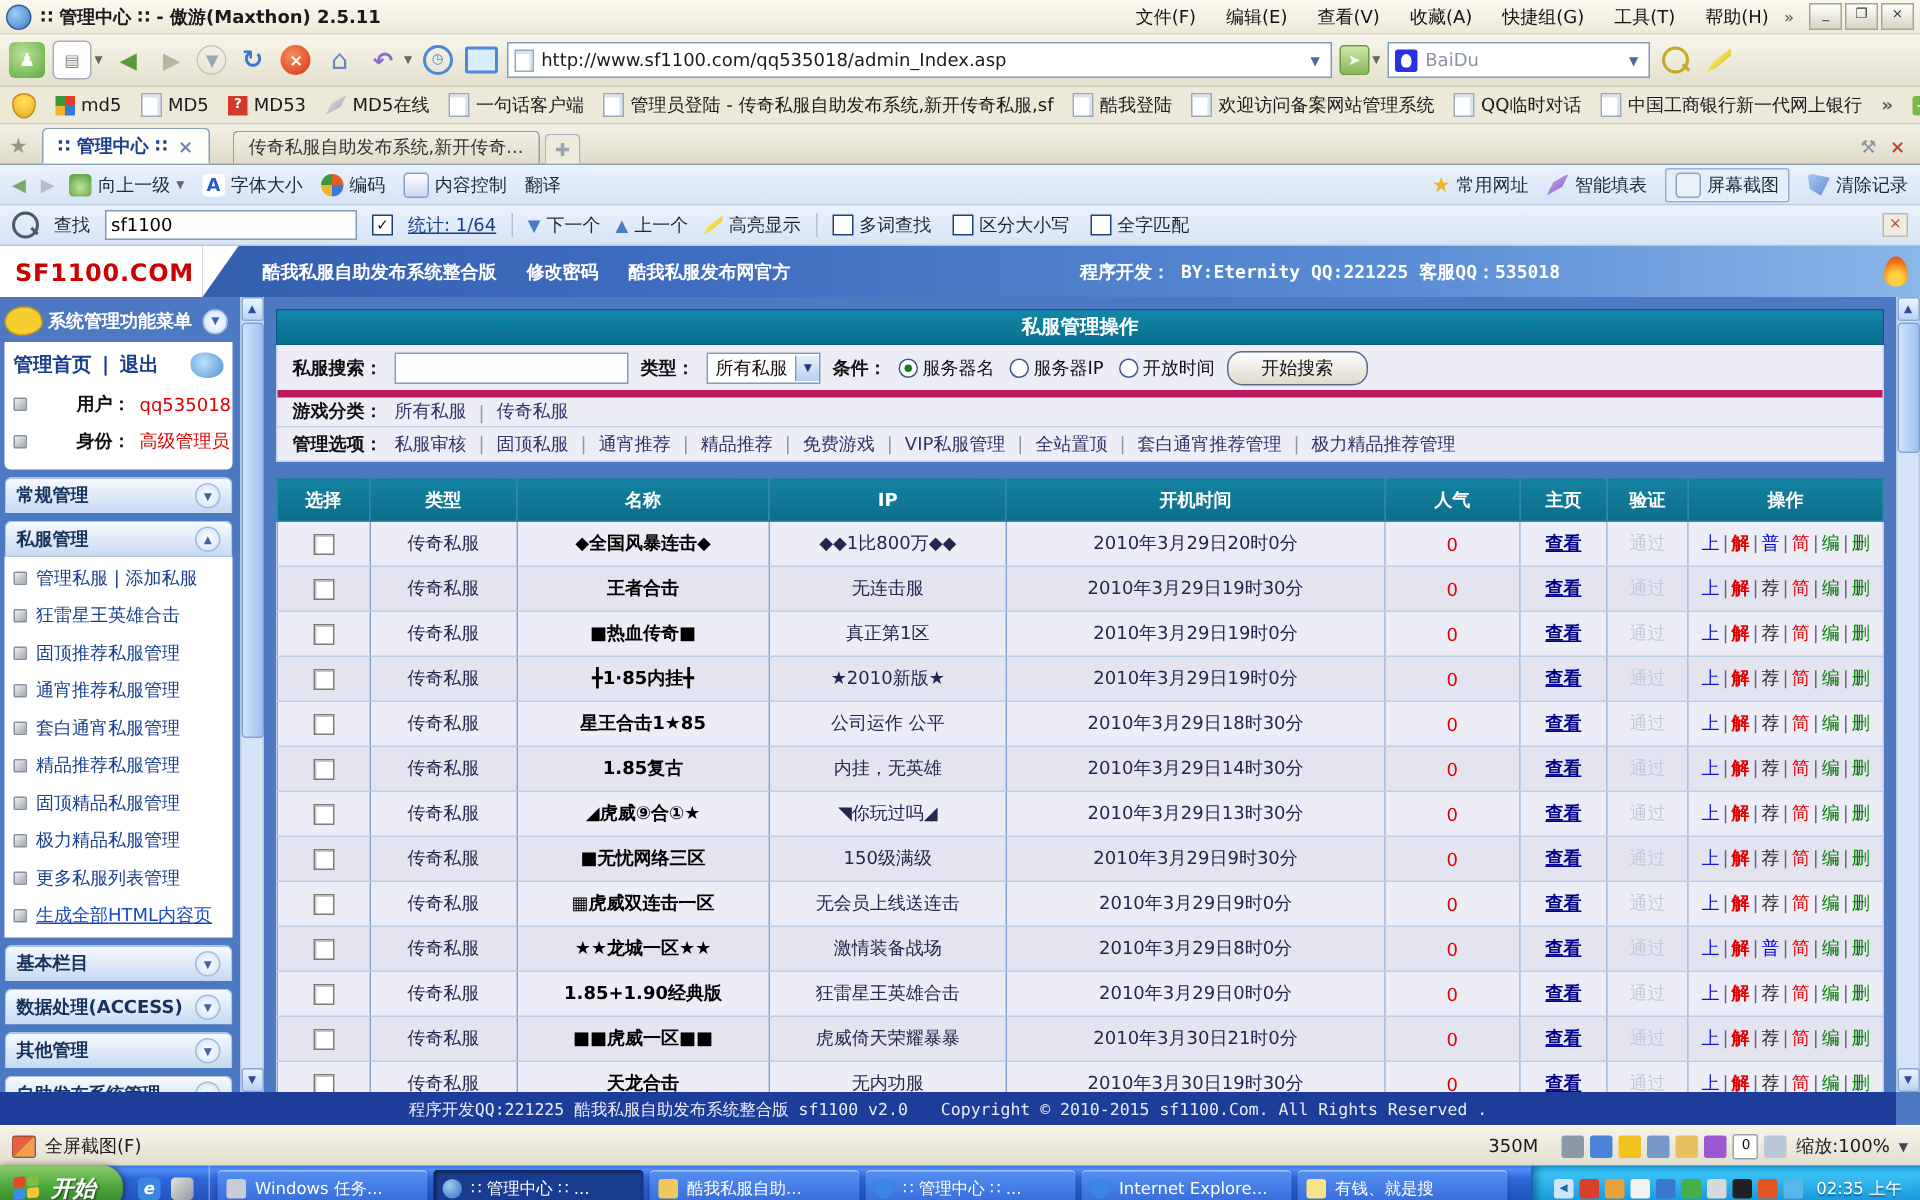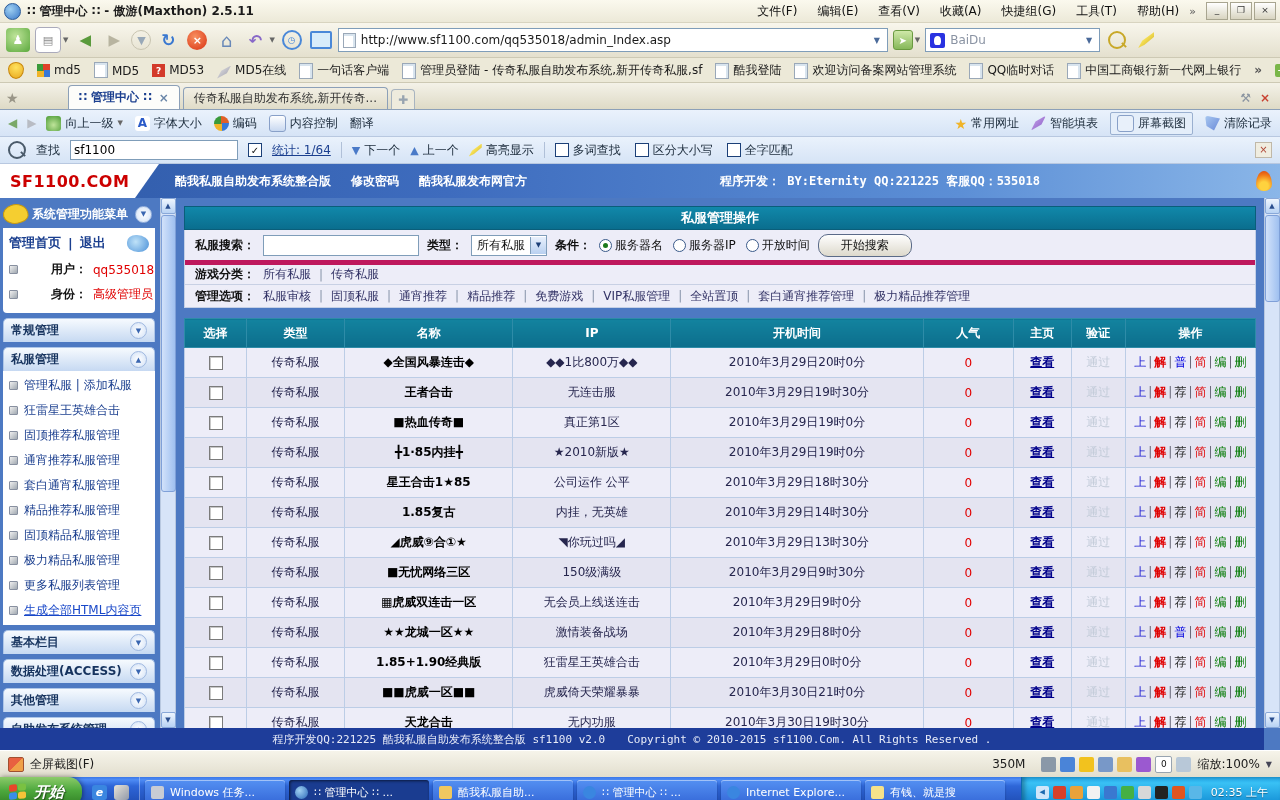--- a/index.html
+++ b/index.html
@@ -43,21 +43,21 @@
   .searchbox{width:165px;height:22px;background:#fff;border:1px solid #7F9DB9;display:flex;align-items:center;gap:5px;padding:0 4px;font-size:12px;color:#8A93A3;flex:none;}
   .baidu{width:15px;height:15px;border-radius:2px;background:#2932E1;position:relative;flex:none;}
   .baidu::after{content:"";position:absolute;left:4px;top:3px;width:7px;height:9px;background:#fff;border-radius:50% 50% 40% 40%;}
   .i-mag{width:14px;height:14px;border:2px solid #C8A828;border-radius:50%;position:relative;}
   .i-mag::after{content:"";position:absolute;left:11px;top:11px;width:6px;height:2px;background:#C8A828;transform:rotate(45deg);}
   .i-pen{width:16px;height:16px;background:linear-gradient(135deg,#F8E258 40%,#C8A820);clip-path:polygon(0 100%,25% 55%,100% 0,100% 30%,40% 80%);}
 
   
   .bookbar{height:24px;display:flex;align-items:center;gap:13px;padding:0 8px;background:#ECE9D8;
     border-bottom:1px solid #CDC9B4;font-size:12px;color:#1a1a1a;white-space:nowrap;overflow:hidden;}
-  .bm{display:flex;align-items:flex-end;gap:4px;flex:none;}
+  .bm{display:flex;align-items:center;gap:4px;flex:none;}
   .bm-ico{width:12px;height:14px;flex:none;}
   .bm-ico.page-icon{background:#fff;border:1px solid #9AA8B8;box-shadow:inset -2px 2px 0 #D8E4EE;}
   .bm-ico.shield-icon{width:14px;height:15px;background:radial-gradient(circle at 50% 30%,#FFE25E,#E8A81E);border-radius:50% 50% 50% 50%/40% 40% 60% 60%;border:1px solid #C8880E;}
   .bm-ico.grid-icon{width:13px;height:13px;background:conic-gradient(#E04028 0 25%,#3878D8 0 50%,#F0B428 0 75%,#3A9A3A 0);}
   .bm-ico.red-badge-icon{width:13px;height:13px;background:#D33A2A;color:#fff;font-size:9px;font-weight:bold;display:flex;align-items:center;justify-content:center;}
   .bm-ico.pen-icon{width:14px;height:13px;background:linear-gradient(135deg,#E8E8E8,#9898A8);clip-path:polygon(0 100%,30% 40%,100% 0,70% 60%);}
   .bm-more{color:#555;font-weight:bold;}
   .bm-plus{width:13px;height:13px;background:#7AB648;color:#fff;font-size:11px;line-height:13px;text-align:center;border-radius:2px;}
 
   
@@ -344,21 +344,21 @@
         <span class="bm-label" data-name="bookmark-label">中国工商银行新一代网上银行</span>
       </span>
       <span class="bm-more" data-name="bookmarks-overflow-icon">»</span>
       <span class="bm" data-name="enhance-button">
         <span class="bm-plus" data-name="plus-icon">+</span>
       </span>
     </div>
 
   <div class="tabbar" data-name="tab-bar">
     <span class="tab-star" data-name="favorites-star-icon">★</span>
-    <span id="tabs" style="display:flex;gap:3px;align-items:flex-end;margin-left:40px;" data-name="tab-strip">
+    <span id="tabs" style="display:flex;gap:15px;align-items:flex-end;" data-name="tab-strip">
         <div class="tab active" data-name="tab-0">
           <span class="tab-label" data-name="tab-label">∷ 管理中心 ∷</span>
           <span class="tab-close" data-name="tab-close-icon">×</span>
         </div>
         <div class="tab" data-name="tab-1">
           <span class="tab-label" data-name="tab-label">传奇私服自助发布系统,新开传奇...</span>
         </div>
       </span>
     <span class="newtab" data-name="new-tab-button">✚</span>
     <span class="flex-sp"></span>

